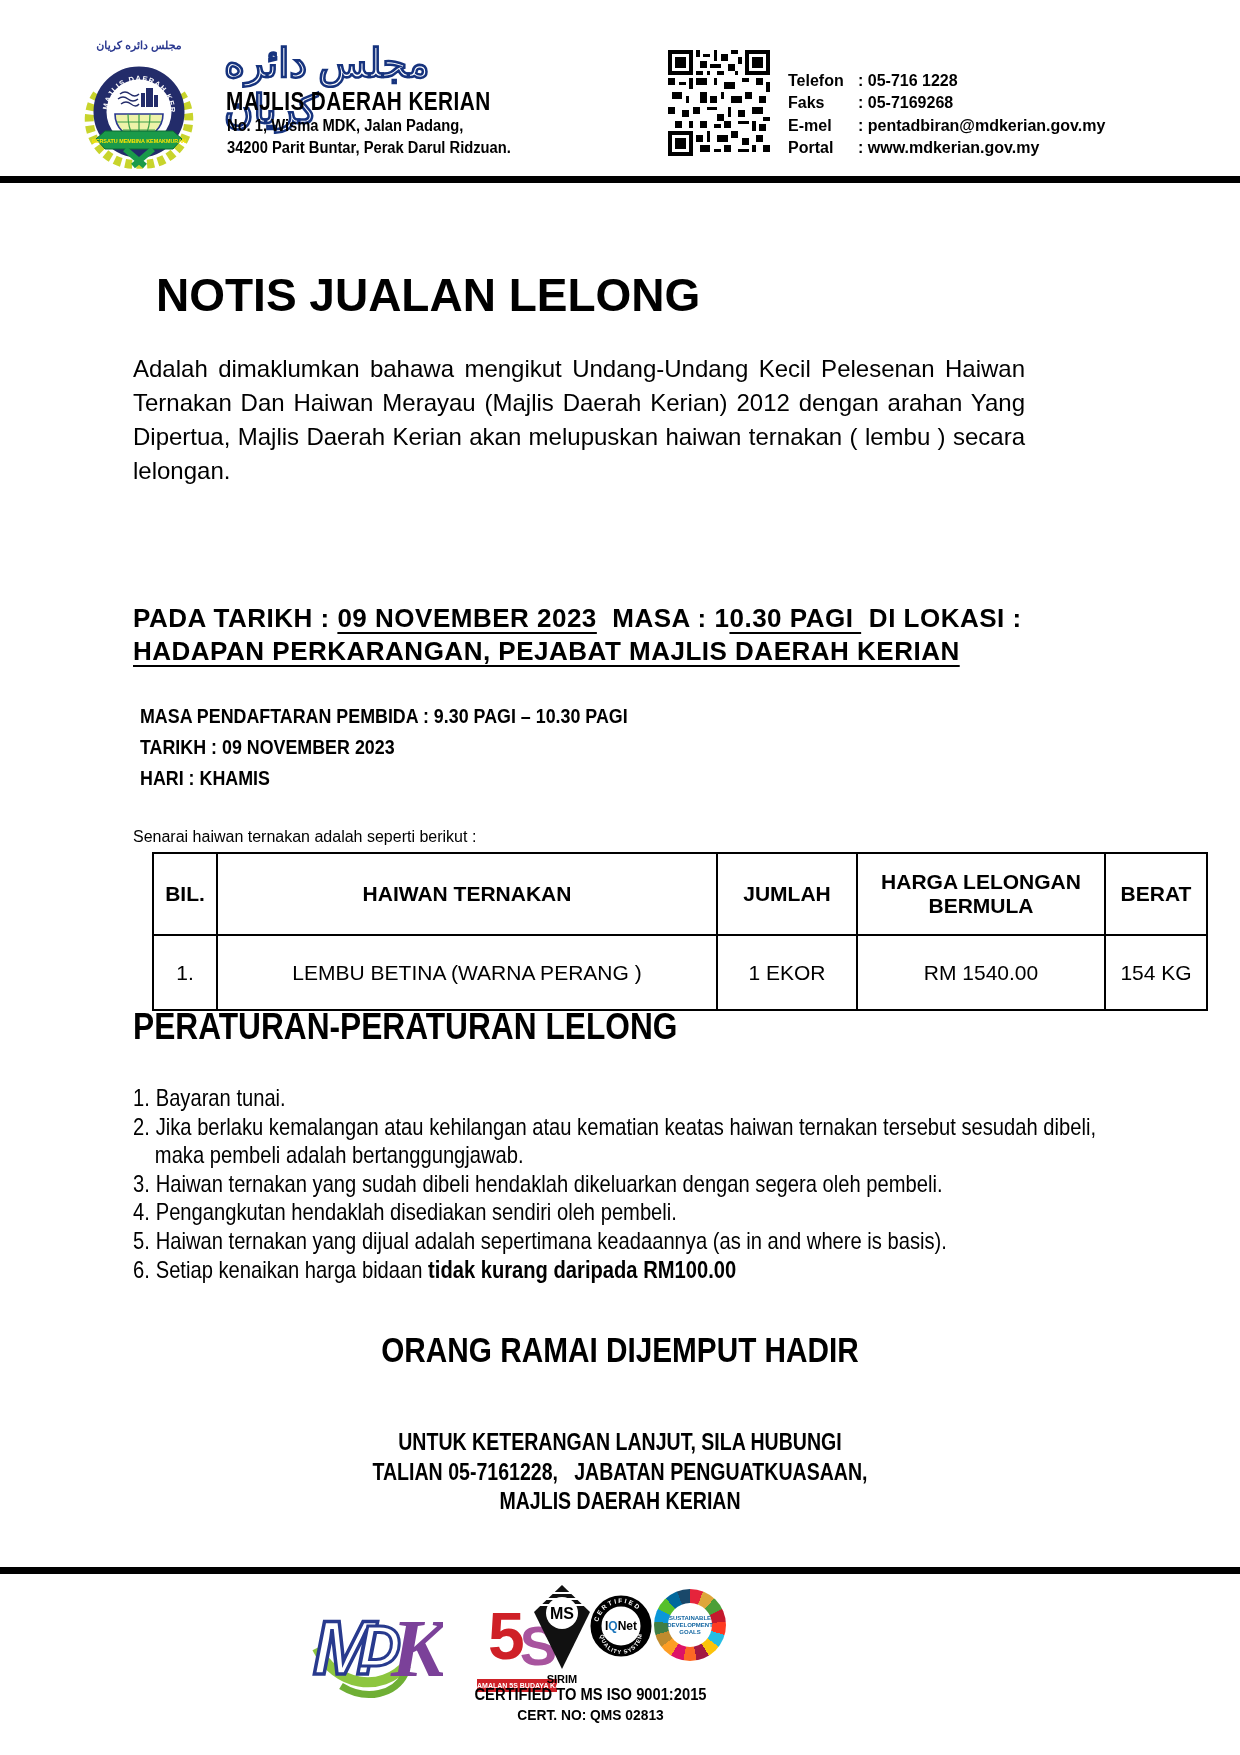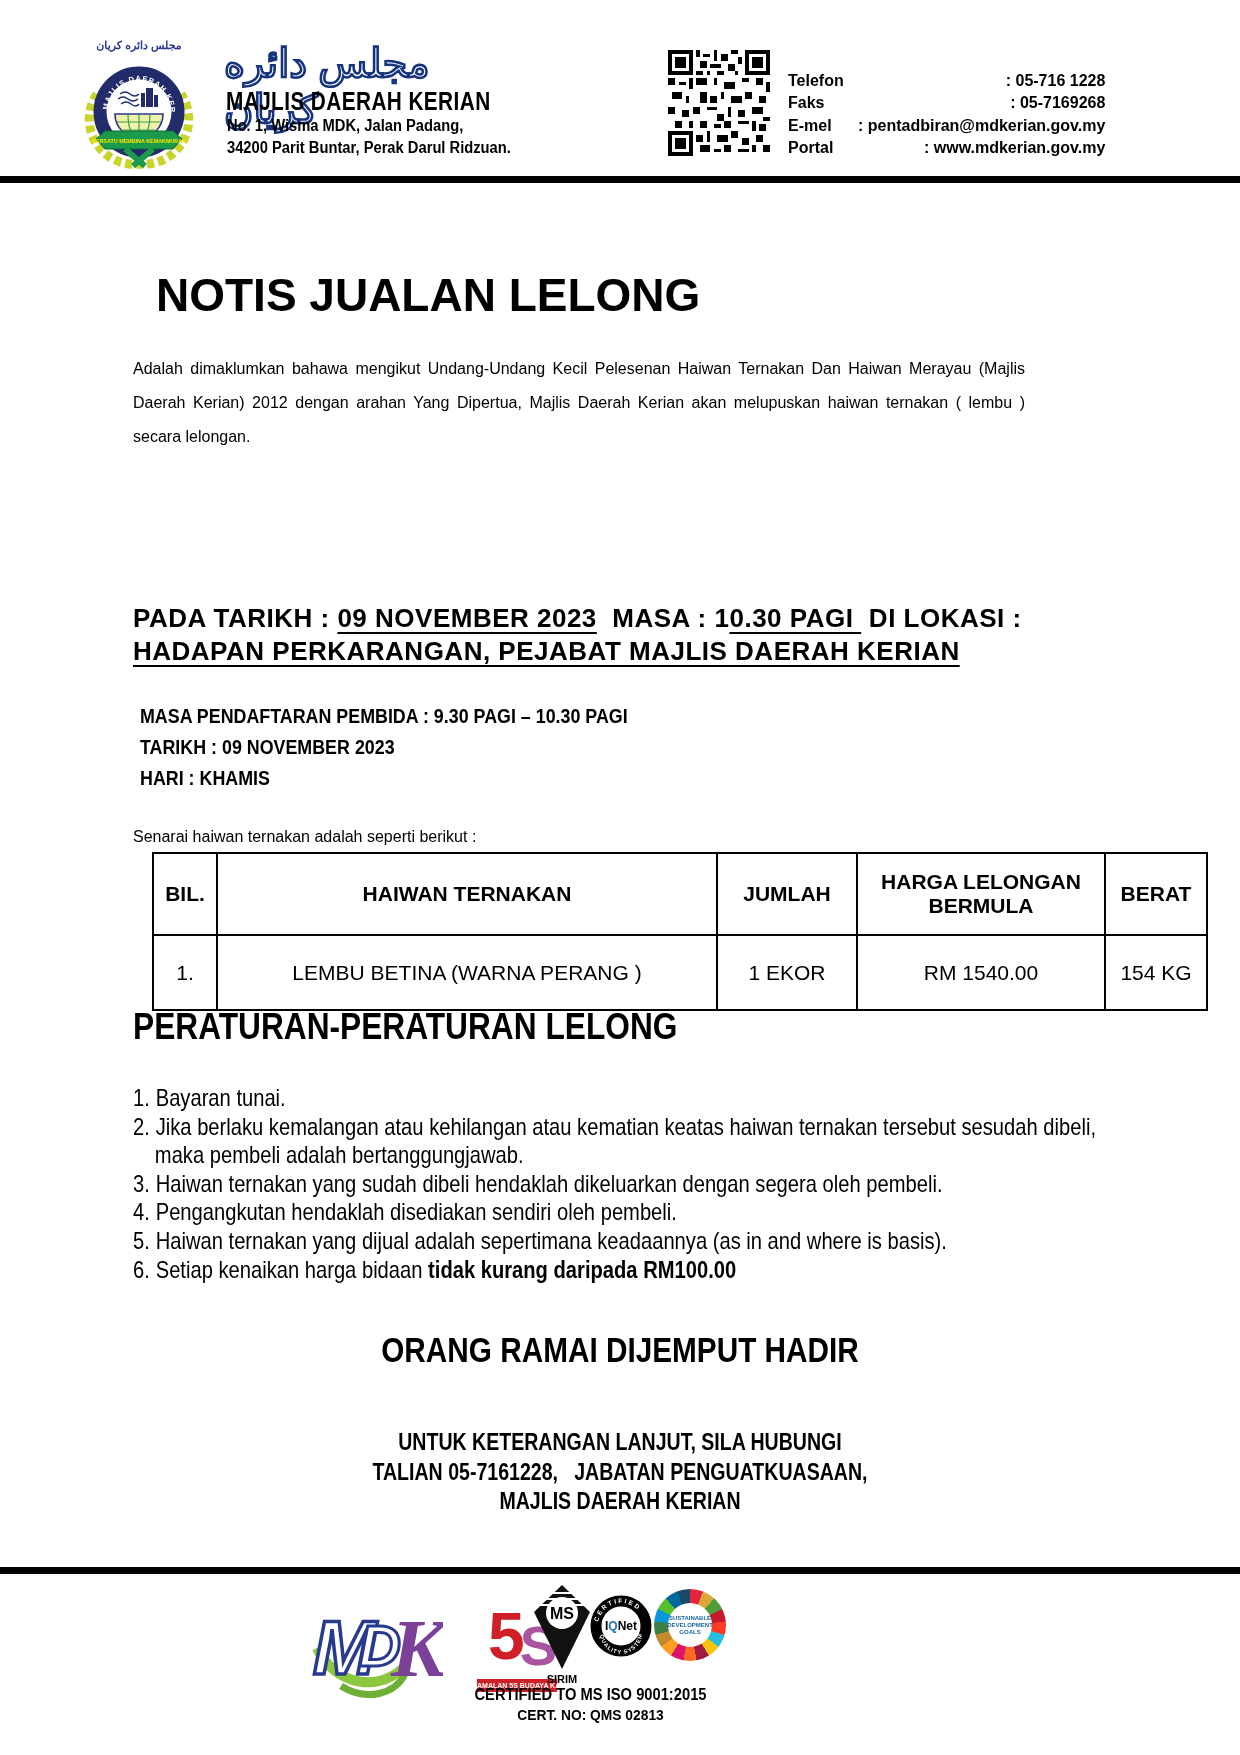--- a/index.html
+++ b/index.html
@@ -9,30 +9,30 @@
 
   
   .crest{left:83px;top:36px;width:112px;height:142px;}
   .jawi{left:224px;top:40px;width:260px;height:50px;font-size:40px;font-weight:bold;
         color:#fff;-webkit-text-stroke:1.3px #16337e;letter-spacing:2px;direction:rtl;text-align:left;}
   .org-name{left:226px;top:86px;font-size:26px;font-weight:bold;transform:scaleX(.8);transform-origin:0 0;white-space:nowrap;letter-spacing:.5px;}
   .addr1{left:227px;top:117px;font-size:16px;font-weight:bold;transform:scaleX(.92);transform-origin:0 0;white-space:nowrap;}
   .addr2{left:227px;top:139px;font-size:16px;font-weight:bold;transform:scaleX(.92);transform-origin:0 0;white-space:nowrap;}
   .qr{left:668px;top:50px;width:102px;height:106px;}
   .contacts{left:788px;top:70px;font-size:16px;font-weight:bold;line-height:22.3px;}
-  .contact-row{display:flex;justify-content:space-between;}
+  .contact-row{display:flex;}
   .contact-label{width:70px;}
   .contact-value{white-space:pre;}
   .rule-bar{left:0;width:1240px;height:7px;background:#000;}
   .bar-top{top:176px;}
   .bar-bottom{top:1567px;}
 
   
   .h-title{left:140px;top:256px;font-size:46px;font-weight:bold;line-height:46px;white-space:nowrap;}
-  .intro{left:133px;top:352px;width:892px;font-size:16px;line-height:34px;text-align:justify;}
+  .intro{left:133px;top:352px;width:892px;font-size:24px;line-height:34px;text-align:justify;}
   .h-sub{left:140px;top:514px;font-size:47px;font-weight:bold;line-height:47px;white-space:nowrap;}
   .schedule{left:133px;top:602px;font-size:26px;font-weight:bold;line-height:33px;letter-spacing:.5px;}
   .sched-line{white-space:pre;}
   .u{text-decoration:underline;text-underline-offset:5px;text-decoration-thickness:2px;}
   .reg-block{left:140px;top:700px;font-size:21px;font-weight:bold;line-height:31px;
              transform:scaleX(.85);transform-origin:0 0;white-space:nowrap;}
   .senarai{left:133px;top:822px;font-size:16px;line-height:30px;}
 
   table.lots{left:152px;top:852px;border-collapse:collapse;table-layout:fixed;}
   table.lots th,table.lots td{border:2px solid #000;font-size:21px;text-align:center;vertical-align:middle;padding:0 6px;}

